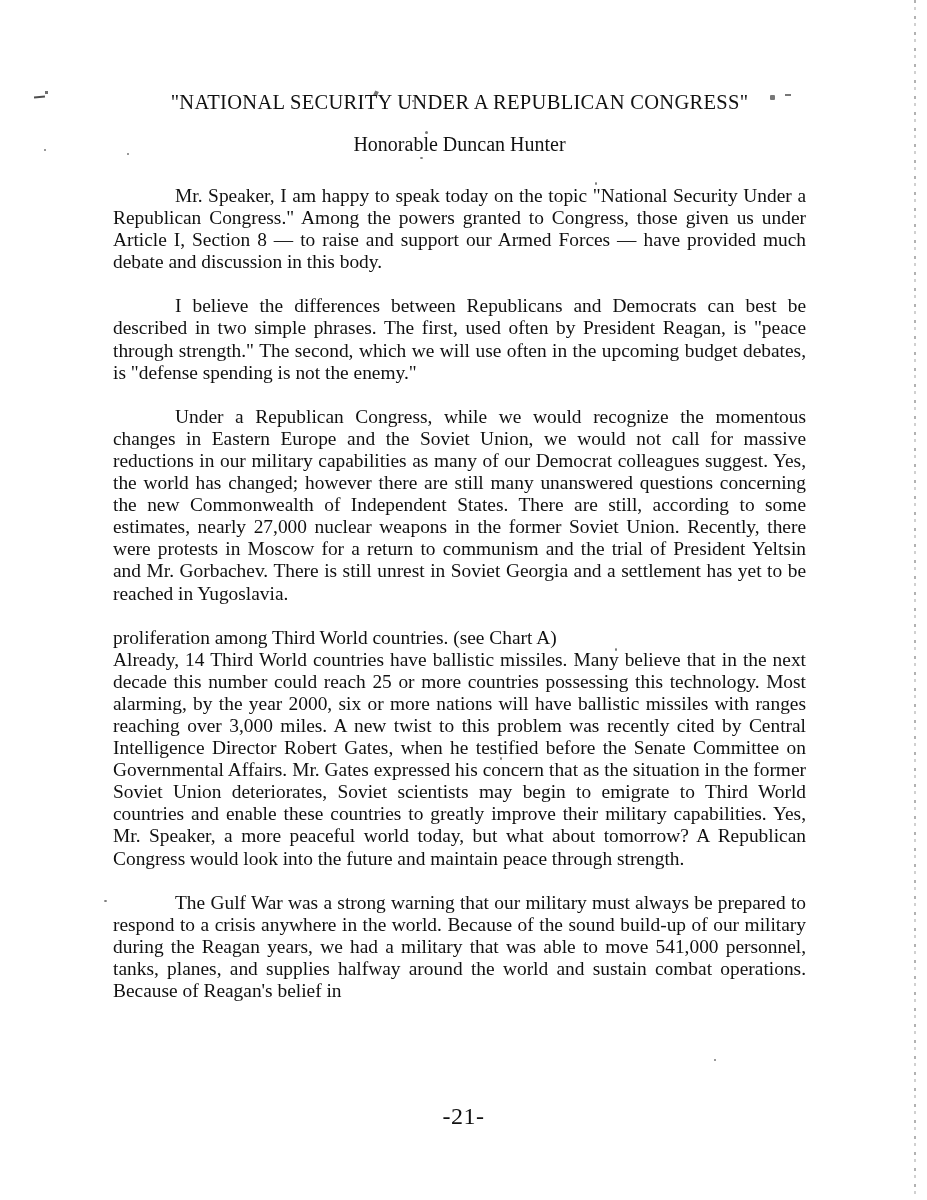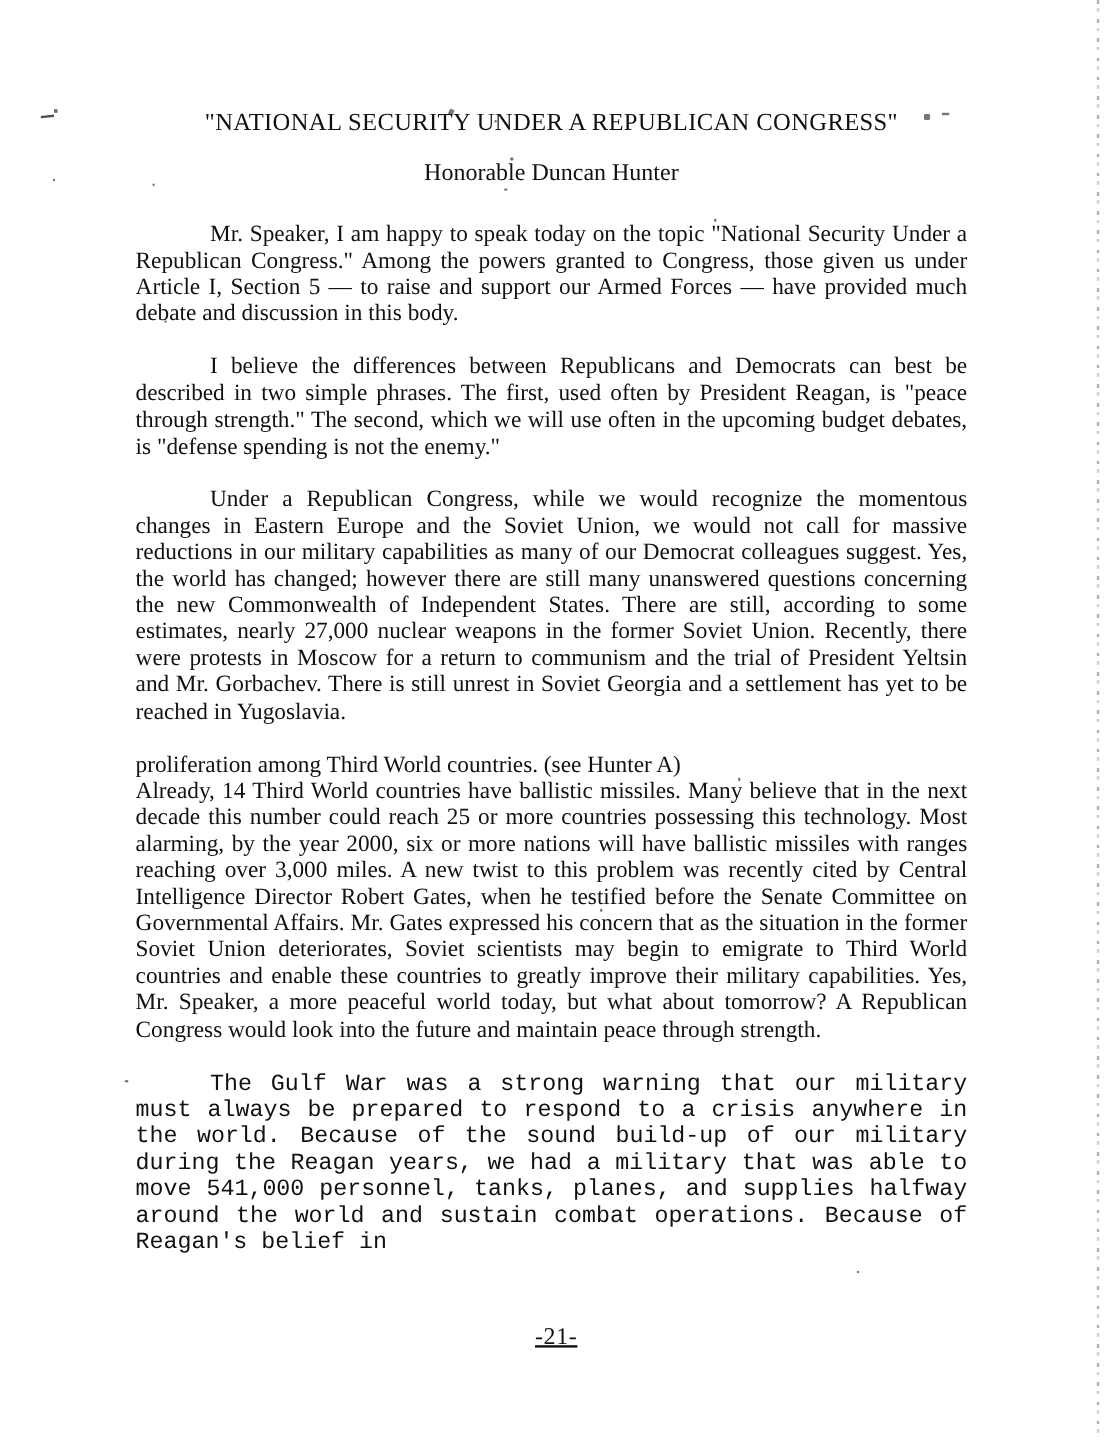--- a/index.html
+++ b/index.html
@@ -60,21 +60,20 @@
     font-size: 19.4px;
     line-height: 22.1px;
     text-align: justify;
     text-indent: 62px;
     hyphens: none;
     -webkit-hyphens: none;
   }
 
   p.para:last-child {
     margin-bottom: 16px;
-    font-family: Liberation Mono, monospace;
   }
 
   
   p.para .hard-break-line {
     display: block;
     text-indent: 0;
     text-align: left;
   }
 
   p.para .flow-after-break {
@@ -89,23 +88,22 @@
     text-align: justify;
   }
 
   
   .page-number {
     position: absolute;
     left: 0;
     right: 0;
     top: 1103px;
     text-align: center;
-    font-size: 20px;
+    font-size: 24px;
     letter-spacing: 0.5px;
-    text-decoration: underline;
   }
 
   
   .scan-edge-line {
     position: absolute;
     top: 0;
     left: 914px;
     width: 2px;
     height: 1200px;
     background: repeating-linear-gradient(
@@ -199,28 +197,28 @@
 
   <div class="content">
 
     <div class="title-block">
       <h1 class="doc-title">"NATIONAL SECURITY UNDER A REPUBLICAN CONGRESS"</h1>
       <div class="doc-subtitle">Honorable Duncan Hunter</div>
     </div>
 
     <div class="body-text">
 
-      <p class="para">Mr. Speaker, I am happy to speak today on the topic "National Security Under a Republican Congress."  Among the powers granted to Congress, those given us under Article I, Section 5 — to raise and support our Armed Forces — have provided much debate and discussion in this body.</p>
+      <p class="para">Mr. Speaker, I am happy to speak today on the topic "National Security Under a Republican Congress."  Among the powers granted to Congress, those given us under Article I, Section 8 — to raise and support our Armed Forces — have provided much debate and discussion in this body.</p>
 
       <p class="para">I believe the differences between Republicans and Democrats can best be described in two simple phrases.  The first, used often by President Reagan, is "peace through strength."  The second, which we will use often in the upcoming budget debates, is "defense spending is not the enemy."</p>
 
       <p class="para">Under a Republican Congress, while we would recognize the momentous changes in Eastern Europe and the Soviet Union, we would not call for massive reductions in our military capabilities as many of our Democrat colleagues suggest.  Yes, the world has changed; however there are still many unanswered questions concerning the new Commonwealth of Independent States.  There are still, according to some estimates, nearly 27,000 nuclear weapons in the former Soviet Union.  Recently, there were protests in Moscow for a return to communism and the trial of President Yeltsin and Mr. Gorbachev.  There is still unrest in Soviet Georgia and a settlement has yet to be reached in Yugoslavia.</p>
 
       <p class="para">
-        <span class="hard-break-line">proliferation among Third World countries.  (see Hunter A)</span>
+        <span class="hard-break-line">proliferation among Third World countries.  (see Chart A)</span>
         <span class="flow-after-break">Already, 14 Third World countries have ballistic missiles.  Many believe that in the next decade this number could reach 25 or more countries possessing this technology.  Most alarming, by the year 2000, six or more nations will have ballistic missiles with ranges reaching over 3,000 miles.  A new twist to this problem was recently cited by Central Intelligence Director Robert Gates, when he testified before the Senate Committee on Governmental Affairs.  Mr. Gates expressed his concern that as the situation in the former Soviet Union deteriorates, Soviet scientists may begin to emigrate to Third World countries and enable these countries to greatly improve their military capabilities.  Yes, Mr. Speaker, a more peaceful world today, but what about tomorrow?  A Republican Congress would look into the future and maintain peace through strength.</span>
       </p>
 
       <p class="para">The Gulf War was a strong warning that our military must always be prepared to respond to a crisis anywhere in the world.  Because of the sound build-up of our military during the Reagan years, we had a military that was able to move 541,000 personnel, tanks, planes, and supplies halfway around the world and sustain combat operations.  Because of Reagan's belief in</p>
 
     </div>
   </div>
 
   <div class="page-number">-21-</div>
 

